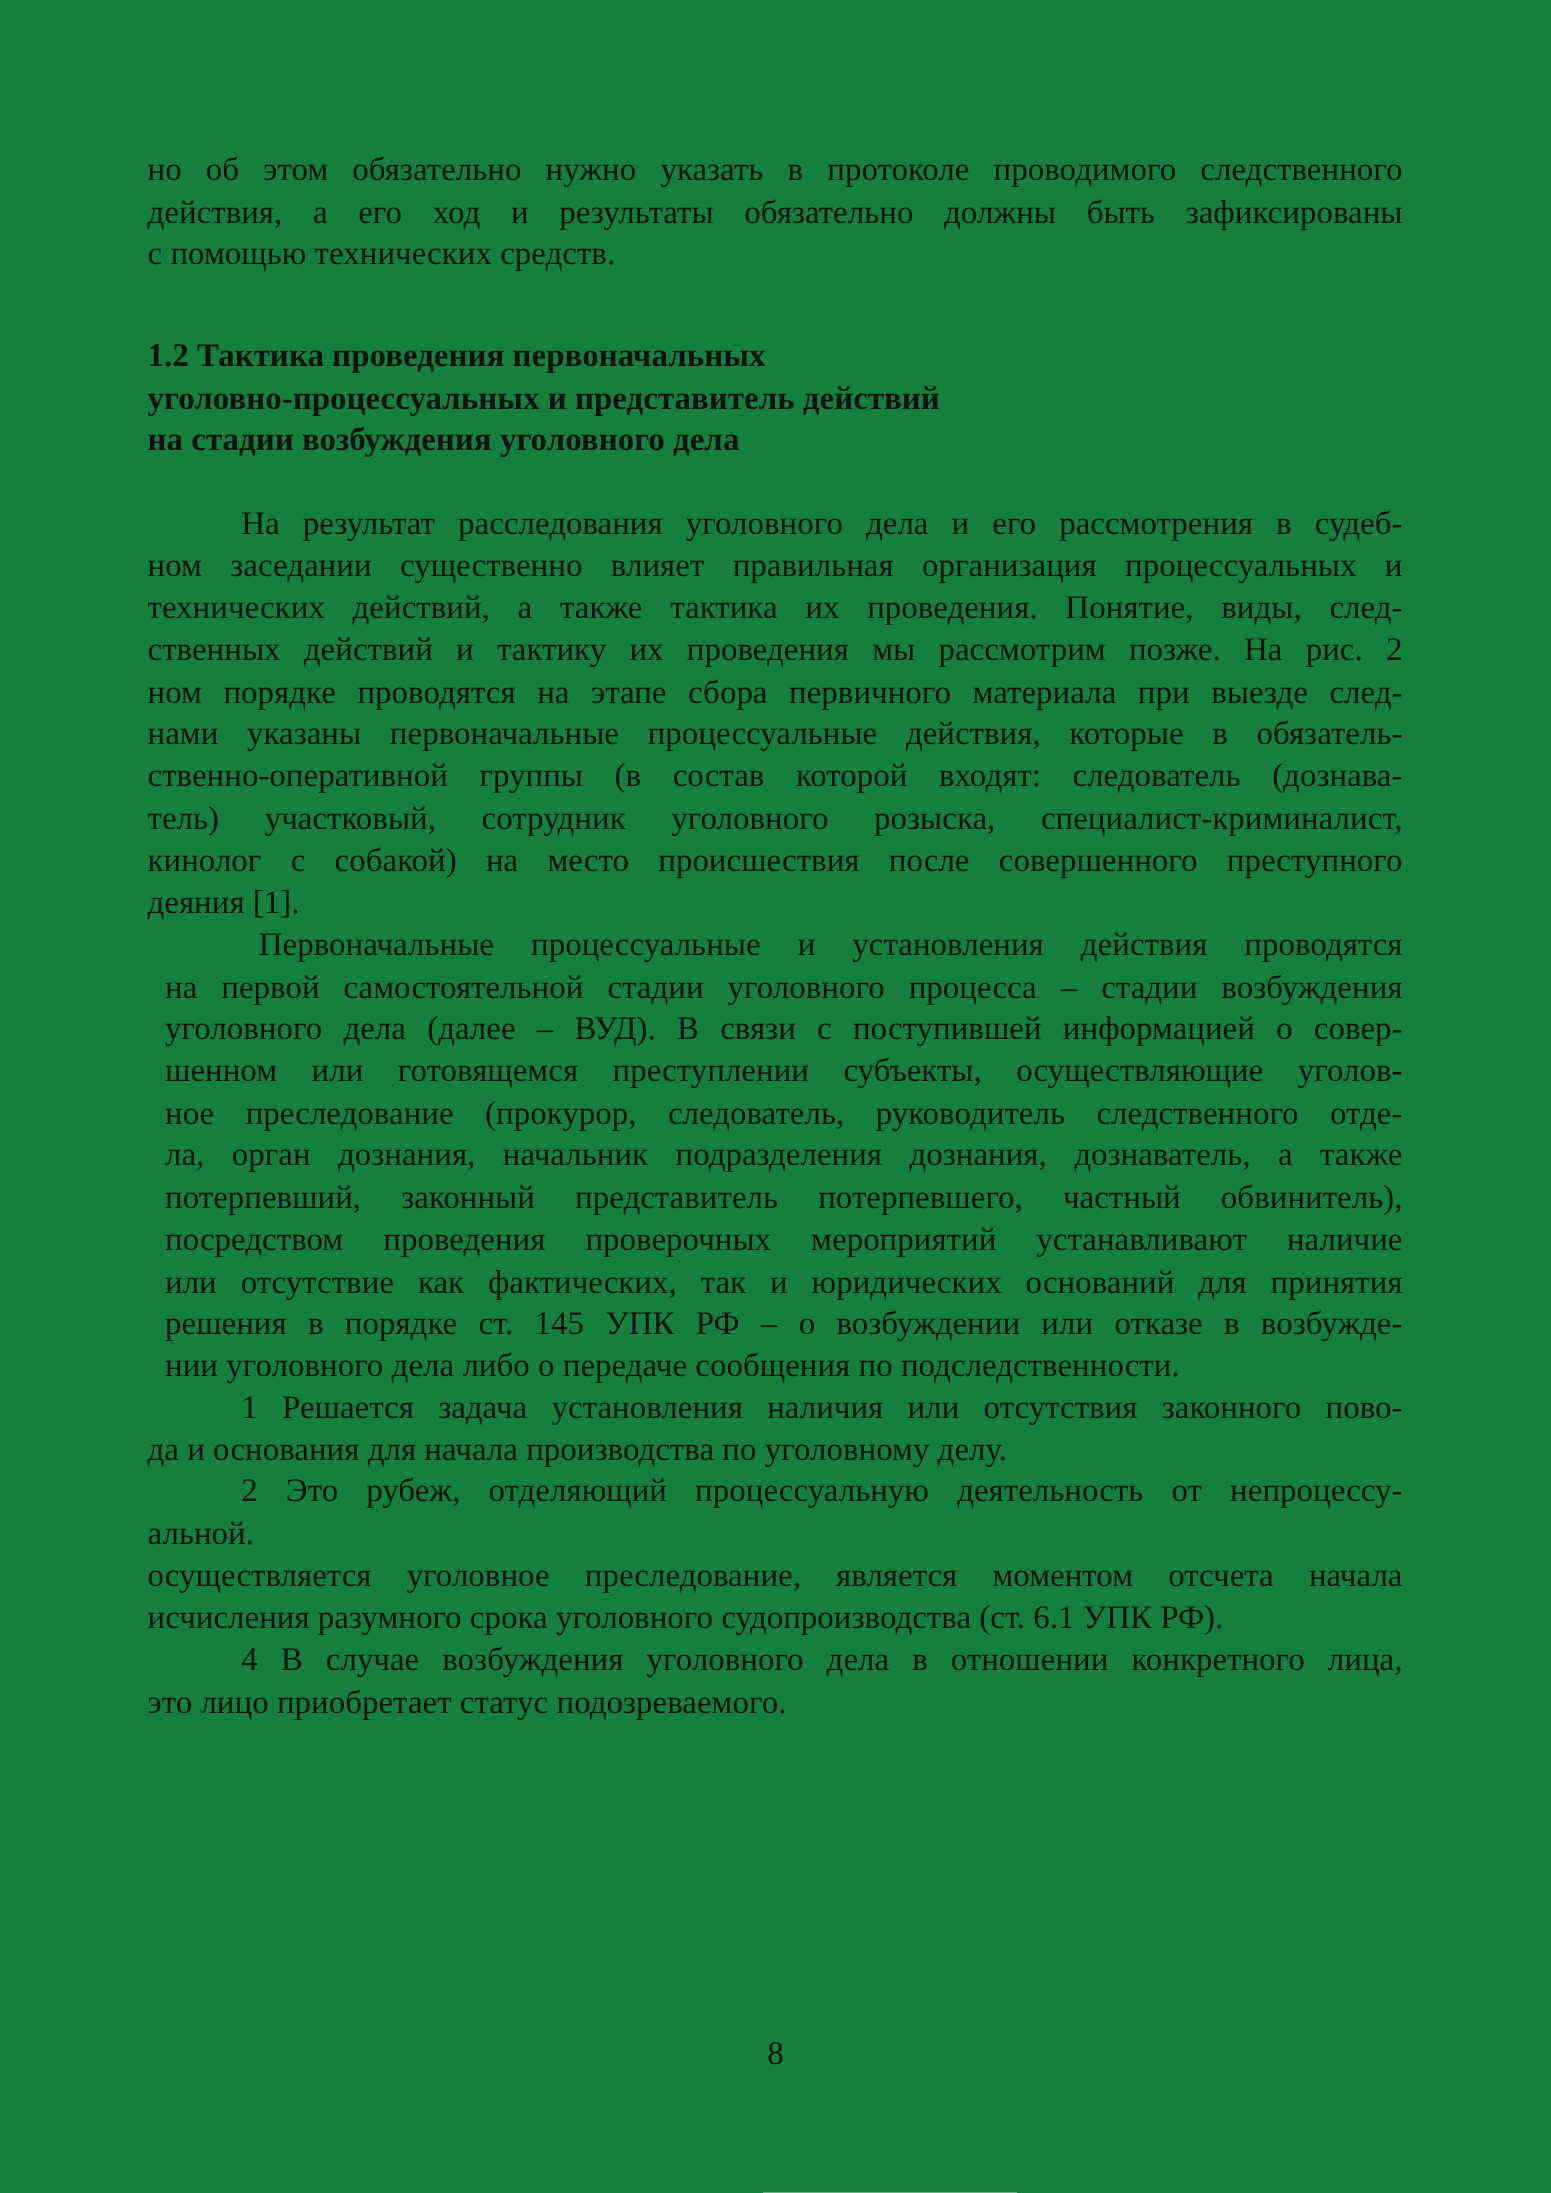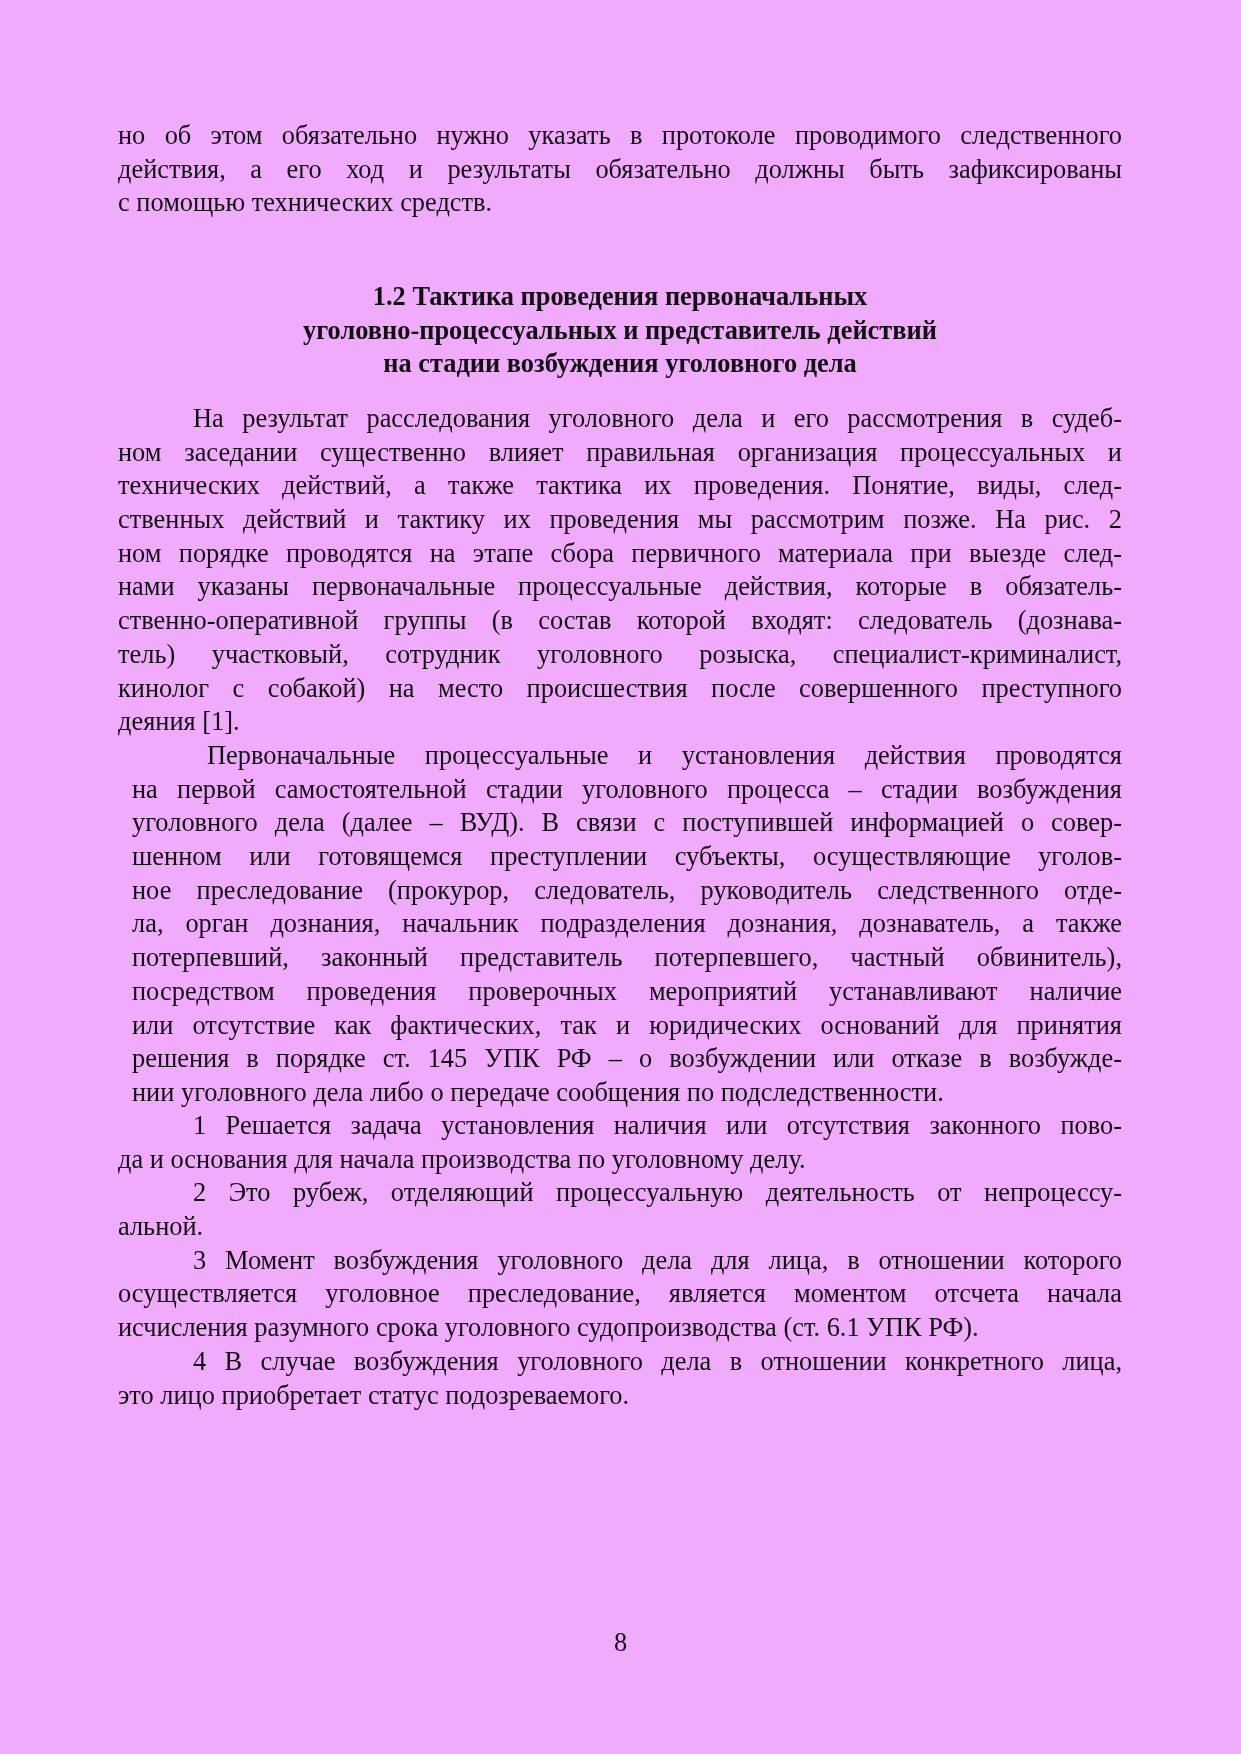--- a/index.html
+++ b/index.html
@@ -14,21 +14,21 @@
       overflow: hidden;
       font-family: "Liberation Serif", "DejaVu Serif", serif;
       color: #111111;
     }
     .page {
       position: absolute;
       left: 0;
       top: 0;
       width: 1241px;
       height: 1754px;
-      background: #f0abfc;
+      background: #15803d;
     }
     .block {
       position: absolute;
       left: 118px;
       width: 1004px;
     }
     .line {
       display: block;
       height: 33.7px;
       line-height: 33.7px;
@@ -39,24 +39,24 @@
     }
     .line.last {
       text-align: right;
       text-align-last: left;
     }
     .line.indent {
       padding-left: 75px;
     }
     #p-intro { top: 119px; }
     #heading {
-      top: 280px;
+      top: 268px;
       left: 118px;
       width: 1004px;
-      text-align: center;
+      text-align: left;
     }
     #heading .hline {
       display: block;
       font-weight: bold;
       font-size: 26.4px;
       line-height: 33.7px;
       height: 33.7px;
       white-space: nowrap;
     }
     #p1 { top: 402px; }
@@ -126,21 +126,20 @@
       <span class="line indent">1 Решается задача установления наличия или отсутствия законного пово-</span>
       <span class="line last">да и основания для начала производства по уголовному делу.</span>
     </div>
 
     <div>
       <span class="line indent">2 Это рубеж, отделяющий процессуальную деятельность от непроцессу-</span>
       <span class="line last">альной.</span>
     </div>
 
     <div>
-      <span class="line indent">3 Момент возбуждения уголовного дела для лица, в отношении которого</span>
       <span class="line">осуществляется уголовное преследование, является моментом отсчета начала</span>
       <span class="line last">исчисления разумного срока уголовного судопроизводства (ст. 6.1 УПК РФ).</span>
     </div>
 
     <div>
       <span class="line indent">4 В случае возбуждения уголовного дела в отношении конкретного лица,</span>
       <span class="line last">это лицо приобретает статус подозреваемого.</span>
     </div>
   </div>
 

